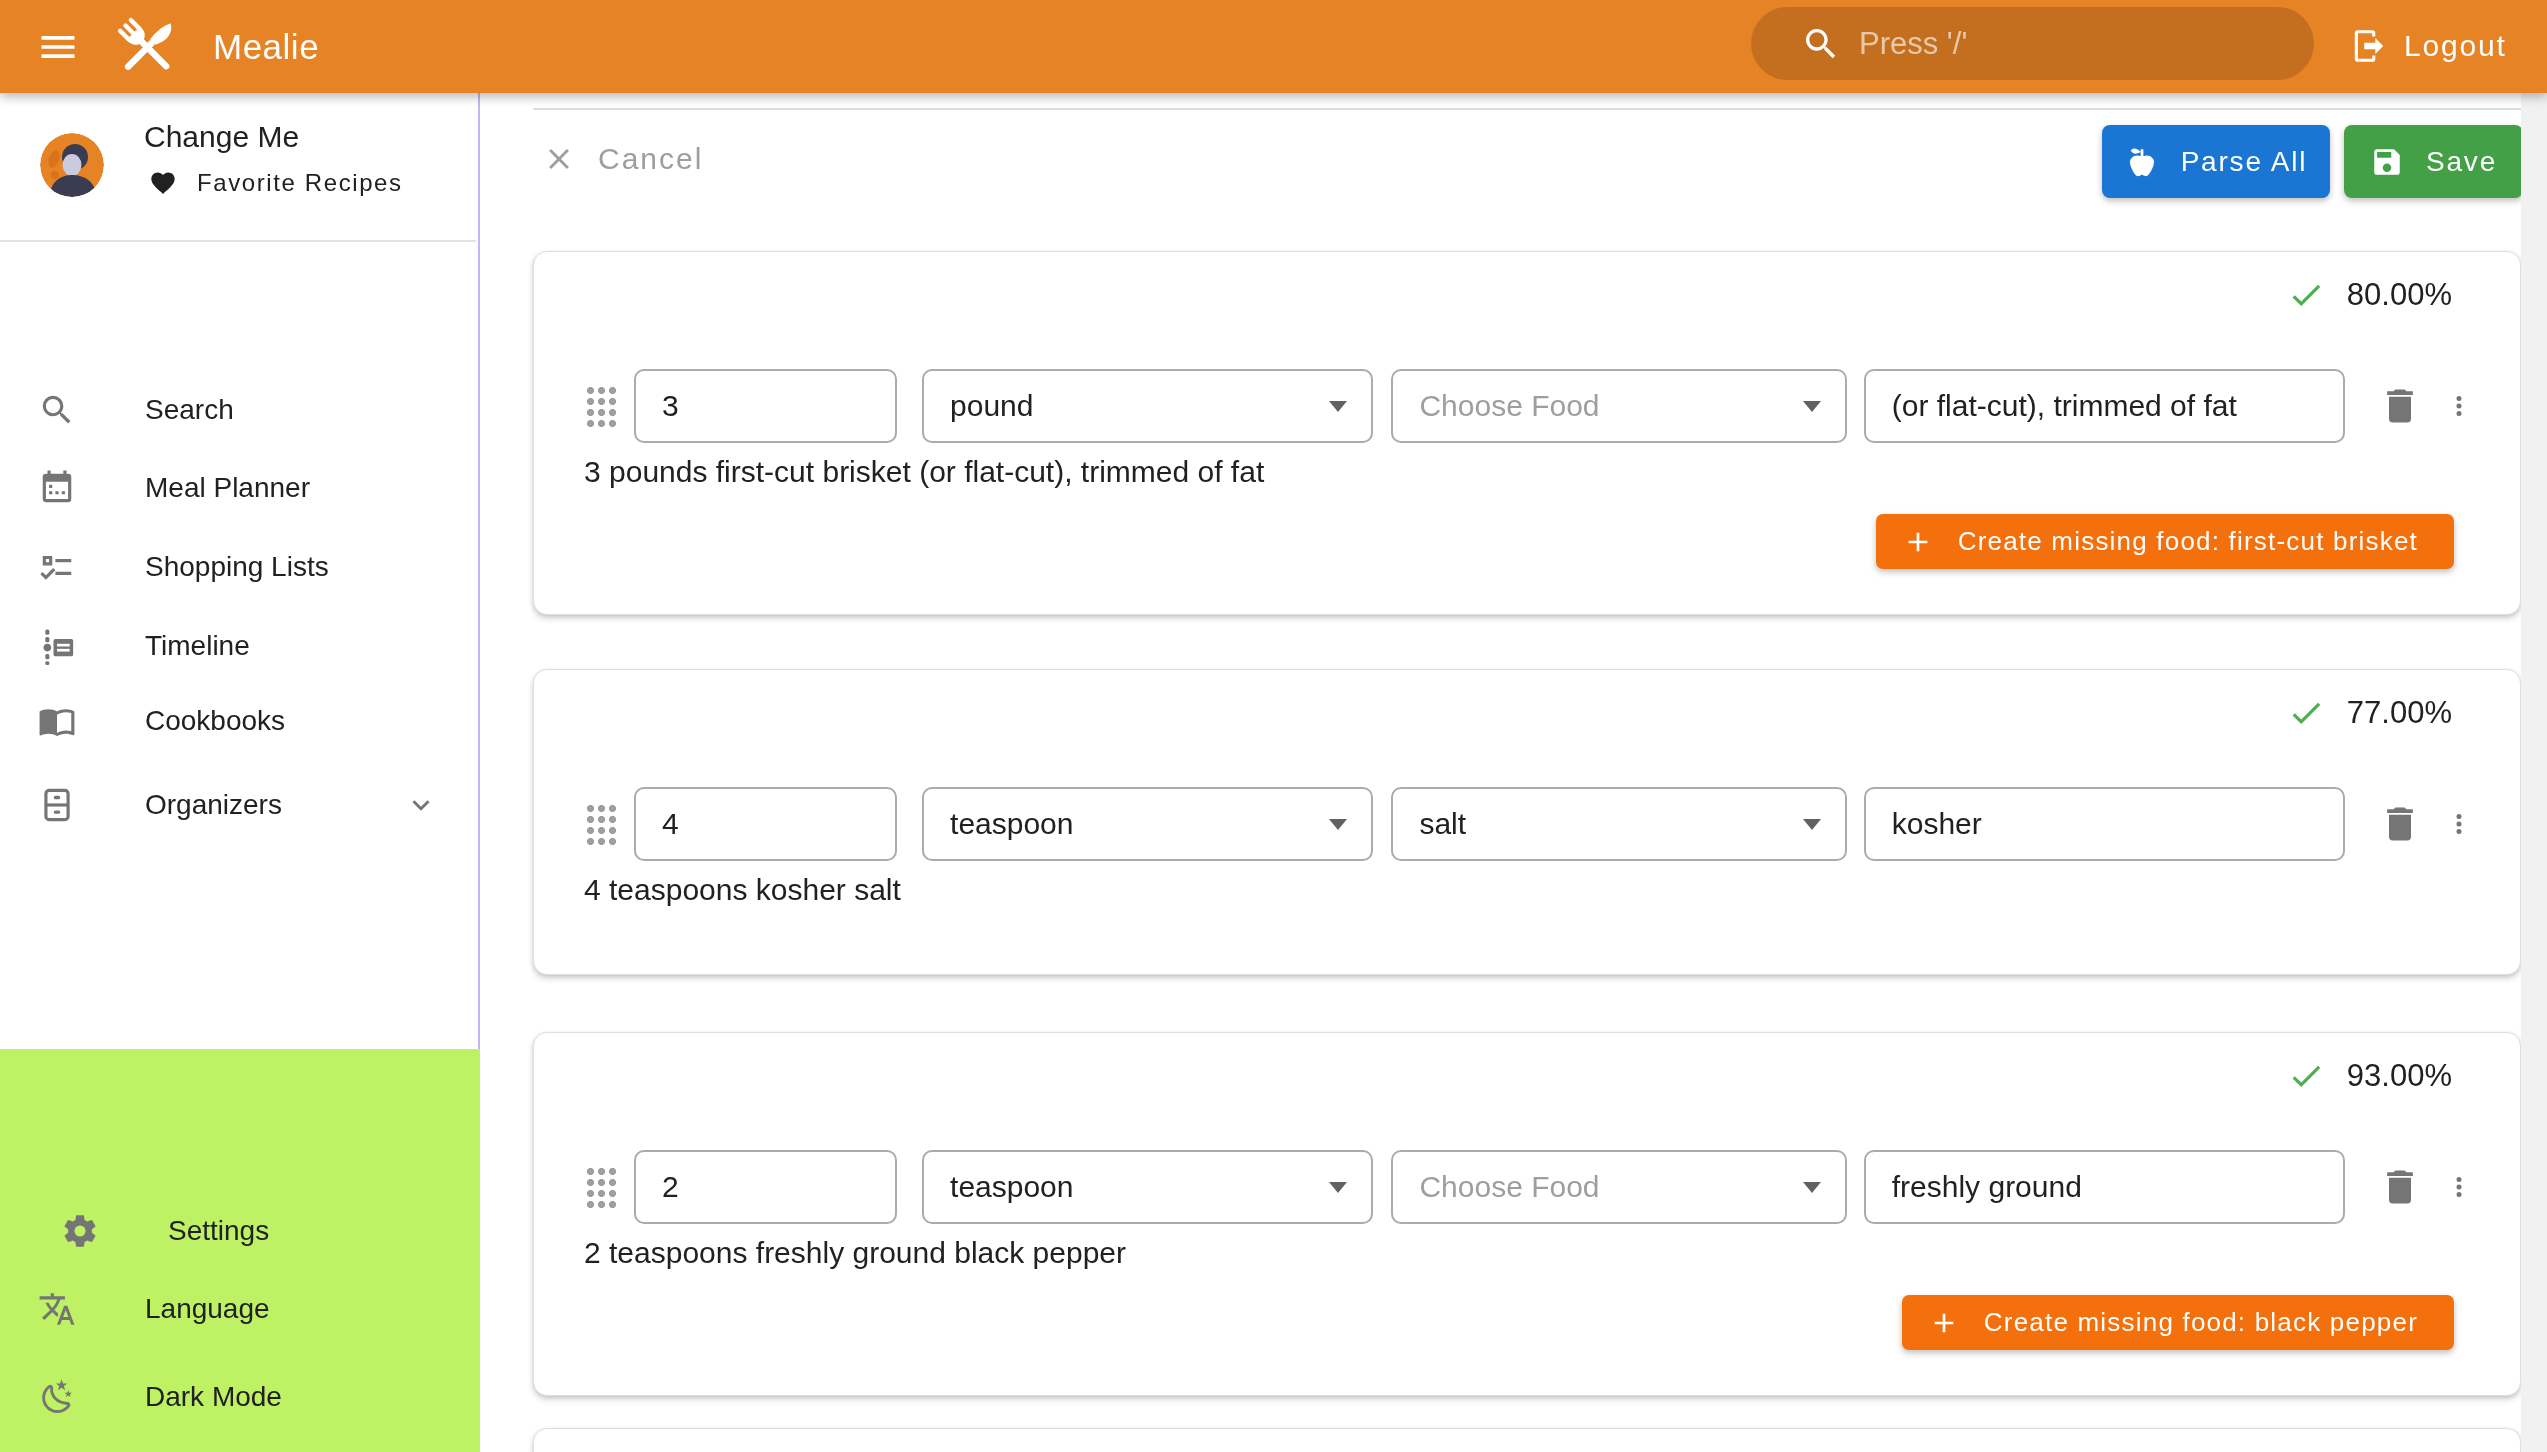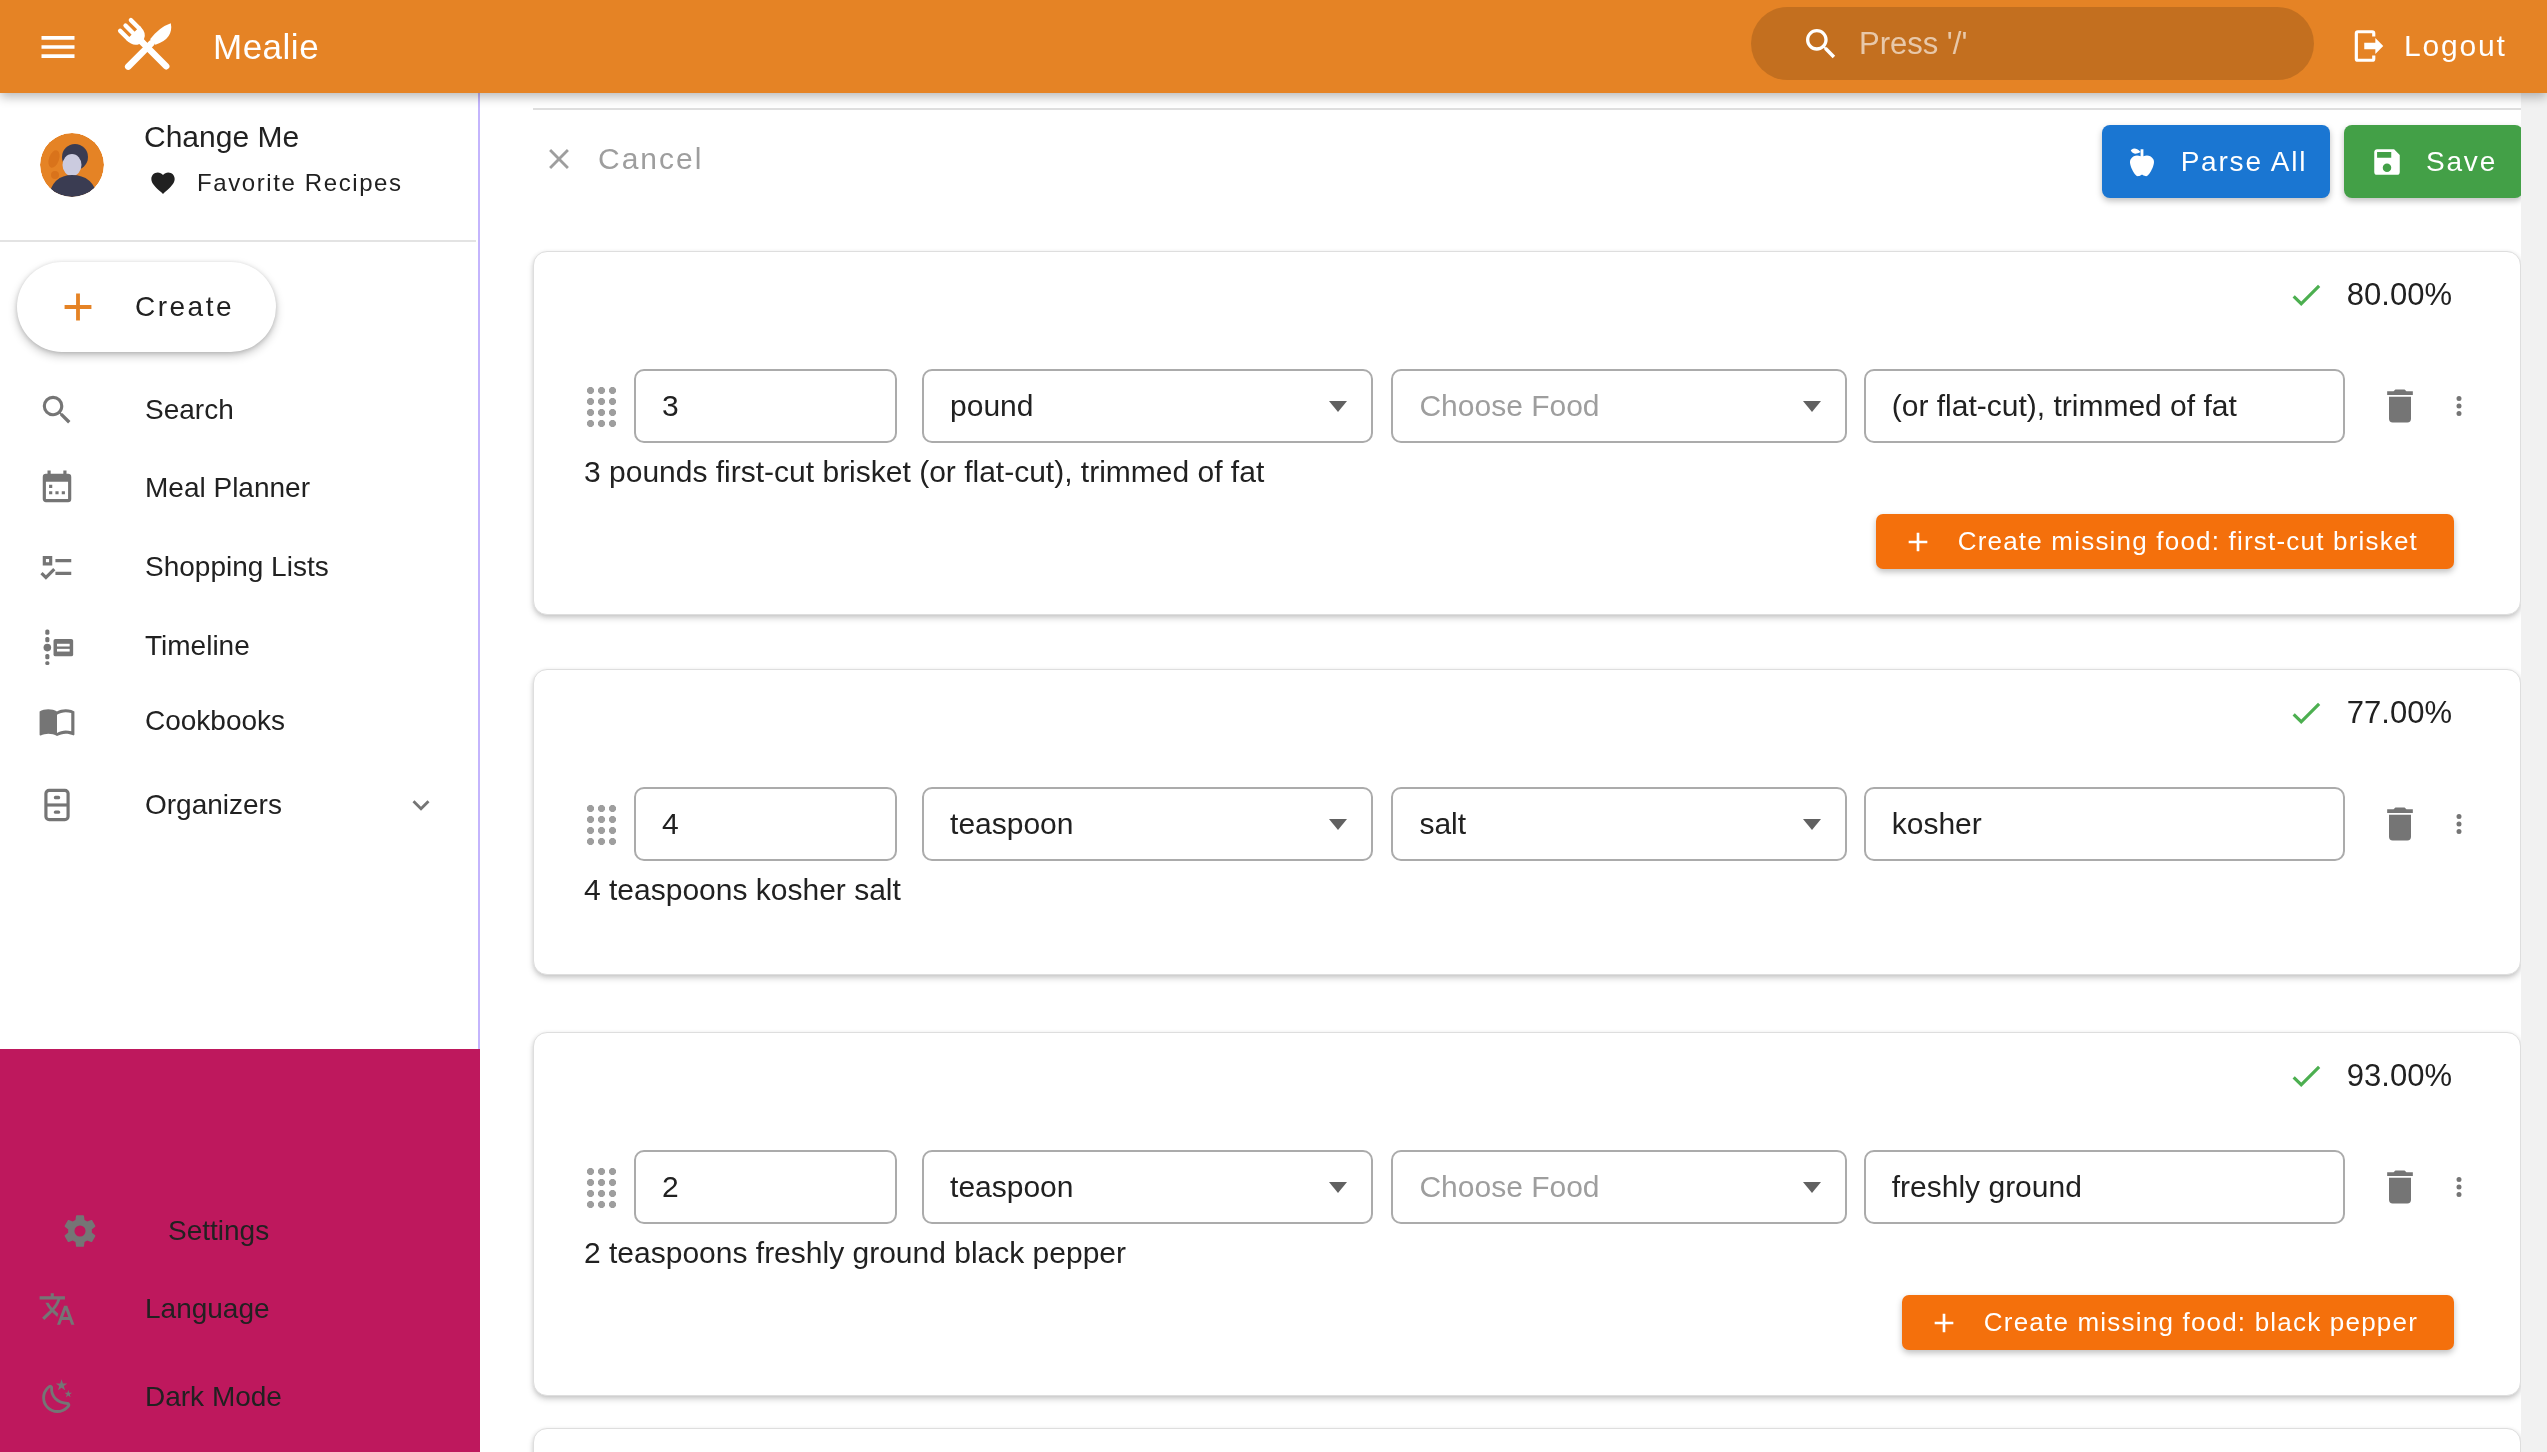--- a/index.html
+++ b/index.html
@@ -1,18 +1,18 @@
 <!DOCTYPE html>
 <html><head>
 <meta charset="utf-8">
 <style>
   html,body{margin:0;padding:0;background:#ffffff;}
   .root{
     position:relative;width:2547px;height:1453px;overflow:hidden;
-    font-family:"Liberation Sans", sans-serif;color:#212121;background:#be185d;
+    font-family:"Liberation Sans", sans-serif;color:#212121;background:#bef264;
   }
   
   .appbar{
     position:absolute;left:0;top:0;width:2547px;height:93px;background:#E58325;
     box-shadow:0 4px 10px rgba(0,0,0,0.28);z-index:30;display:flex;align-items:center;
   }
   .hamburger{position:absolute;left:34px;top:23px;width:48px;height:48px;display:flex;align-items:center;justify-content:center;cursor:pointer;}
   .brand-logo{position:absolute;left:109px;top:9px;width:76px;height:76px;}
   .brand-title{position:absolute;left:213px;top:0;height:93px;display:flex;align-items:center;font-size:35px;font-weight:500;color:#ffffff;letter-spacing:0.5px;}
   .searchbox{
@@ -170,26 +170,20 @@
     </div>
     <div class="user-name">Change Me</div>
     <div class="fav-row">
       <svg width="28" height="28" viewBox="0 0 24 24">
           <path fill="#212121" d="M12,21.35L10.55,20.03C5.4,15.36 2,12.27 2,8.5C2,5.41 4.42,3 7.5,3C9.24,3 10.91,3.81 12,5.08C13.09,3.81 14.76,3 16.5,3C19.58,3 22,5.41 22,8.5C22,12.27 18.6,15.36 13.45,20.03L12,21.35Z"></path>
         </svg>
       <span class="label">Favorite Recipes</span>
     </div>
     <div class="side-divider"></div>
 
-    <div class="create-btn">
-      <svg class="plus" viewBox="0 0 24 24" width="46" height="46">
-          <path fill="#E58325" d="M19,13H13V19H11V13H5V11H11V5H13V11H19V13Z"></path>
-        </svg>
-      <span class="label">Create</span>
-    </div>
 
     <div class="nav-item" style="top:277px;">
       <svg class="nicon" viewBox="0 0 24 24">
           <path fill="#757575" d="M9.5,3A6.5,6.5 0 0,1 16,9.5C16,11.11 15.41,12.59 14.44,13.73L14.71,14H15.5L20.5,19L19,20.5L14,15.5V14.71L13.73,14.44C12.59,15.41 11.11,16 9.5,16A6.5,6.5 0 0,1 3,9.5A6.5,6.5 0 0,1 9.5,3M9.5,5C7,5 5,7 5,9.5C5,12 7,14 9.5,14C12,14 14,12 14,9.5C14,7 12,5 9.5,5Z"></path>
         </svg>
       <span class="nlabel">Search</span>
     </div>
     <div class="nav-item" style="top:355px;">
       <svg class="nicon" viewBox="0 0 24 24">
           <path fill="#757575" d="M19,3A2,2 0 0,1 21,5V19A2,2 0 0,1 19,21H5C3.89,21 3,20.1 3,19V5A2,2 0 0,1 5,3H6V1H8V3H16V1H18V3H19M19,19V8H5V19H19M7,10H9V12H7V10M11,14H13V16H11V14M15,14H17V16H15V14M7,14H9V16H7V14Z"></path>

